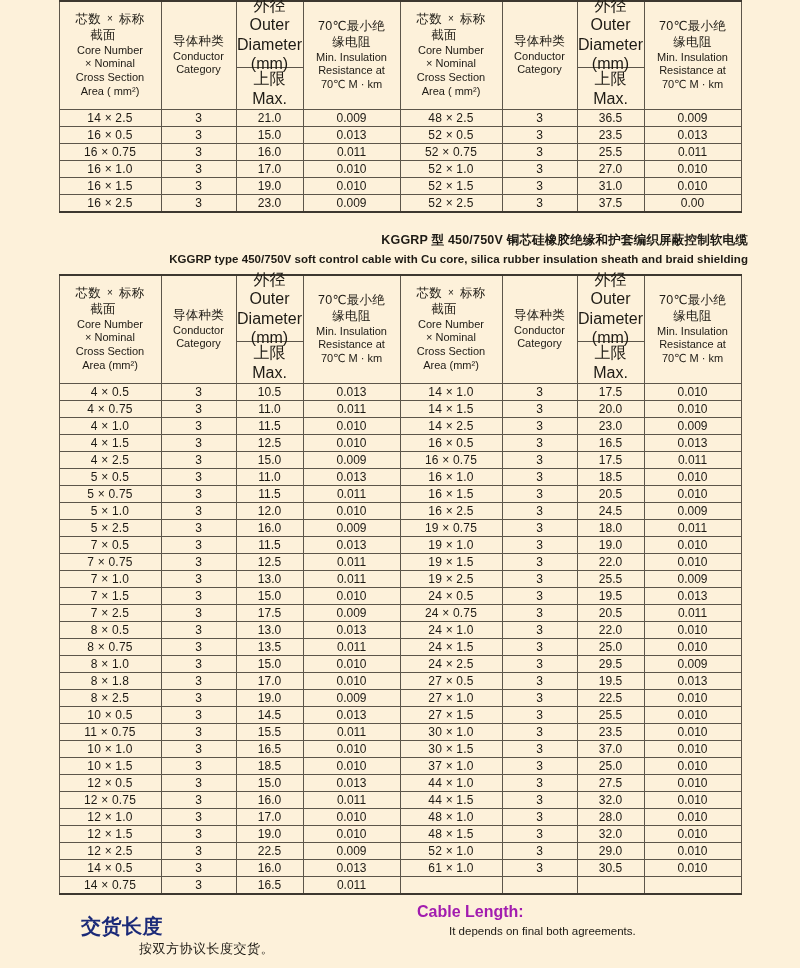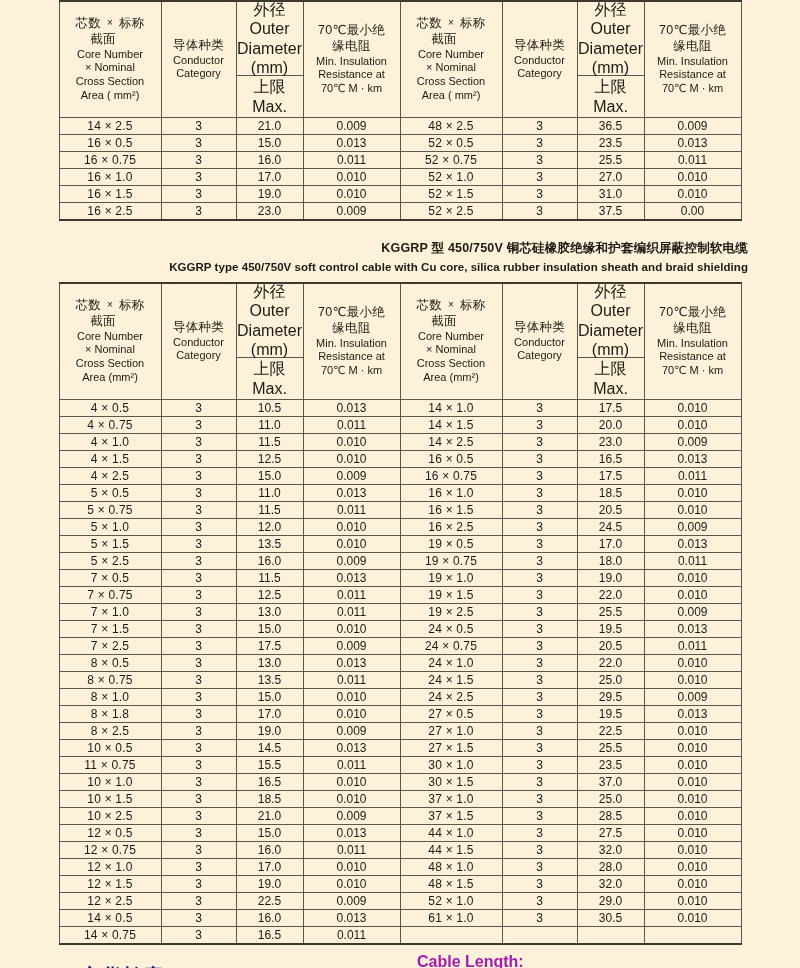--- a/index.html
+++ b/index.html
@@ -60,21 +60,21 @@
   }
   .hd .cn {
     font-size: 12.5px;
     letter-spacing: .3px;
   }
   .hd .en {
     font-size: 11px;
   }
   .hd-split { padding: 0; height: 104px; }
   .hd-split .top {
-    height: 74px;
+    height: 66px;
     border-bottom: 1px solid #5d564a;
     display: flex;
     flex-direction: column;
     align-items: center;
     justify-content: center;
     line-height: 1.2;
   }
   .hd-split .bot {
     height: 41px;
     display: flex;
@@ -519,187 +519,167 @@
           <td class=" cell-core">5 × 1.0</td>
           <td>3</td>
           <td>12.0</td>
           <td>0.010</td>
           <td class=" cell-core">16 × 2.5</td>
           <td>3</td>
           <td>24.5</td>
           <td>0.009</td>
         </tr>
         <tr>
-          <td class=" cell-core">5 × 1.5</td>
+          <td class=" cell-core">5 × 2.5</td>
+          <td>3</td>
+          <td>16.0</td>
+          <td>0.009</td>
+          <td class=" cell-core">19 × 0.75</td>
+          <td>3</td>
+          <td>18.0</td>
+          <td>0.011</td>
+        </tr>
+        <tr>
+          <td class=" cell-core">7 × 0.5</td>
+          <td>3</td>
+          <td>11.5</td>
+          <td>0.013</td>
+          <td class=" cell-core">19 × 1.0</td>
+          <td>3</td>
+          <td>19.0</td>
+          <td>0.010</td>
+        </tr>
+        <tr>
+          <td class=" cell-core">7 × 0.75</td>
+          <td>3</td>
+          <td>12.5</td>
+          <td>0.011</td>
+          <td class=" cell-core">19 × 1.5</td>
+          <td>3</td>
+          <td>22.0</td>
+          <td>0.010</td>
+        </tr>
+        <tr>
+          <td class=" cell-core">7 × 1.0</td>
+          <td>3</td>
+          <td>13.0</td>
+          <td>0.011</td>
+          <td class=" cell-core">19 × 2.5</td>
+          <td>3</td>
+          <td>25.5</td>
+          <td>0.009</td>
+        </tr>
+        <tr>
+          <td class=" cell-core">7 × 1.5</td>
+          <td>3</td>
+          <td>15.0</td>
+          <td>0.010</td>
+          <td class=" cell-core">24 × 0.5</td>
+          <td>3</td>
+          <td>19.5</td>
+          <td>0.013</td>
+        </tr>
+        <tr>
+          <td class=" cell-core">7 × 2.5</td>
+          <td>3</td>
+          <td>17.5</td>
+          <td>0.009</td>
+          <td class=" cell-core">24 × 0.75</td>
+          <td>3</td>
+          <td>20.5</td>
+          <td>0.011</td>
+        </tr>
+        <tr>
+          <td class=" cell-core">8 × 0.5</td>
+          <td>3</td>
+          <td>13.0</td>
+          <td>0.013</td>
+          <td class=" cell-core">24 × 1.0</td>
+          <td>3</td>
+          <td>22.0</td>
+          <td>0.010</td>
+        </tr>
+        <tr>
+          <td class=" cell-core">8 × 0.75</td>
           <td>3</td>
           <td>13.5</td>
-          <td>0.010</td>
-          <td class=" cell-core">19 × 0.5</td>
+          <td>0.011</td>
+          <td class=" cell-core">24 × 1.5</td>
+          <td>3</td>
+          <td>25.0</td>
+          <td>0.010</td>
+        </tr>
+        <tr>
+          <td class=" cell-core">8 × 1.0</td>
+          <td>3</td>
+          <td>15.0</td>
+          <td>0.010</td>
+          <td class=" cell-core">24 × 2.5</td>
+          <td>3</td>
+          <td>29.5</td>
+          <td>0.009</td>
+        </tr>
+        <tr>
+          <td class=" cell-core">8 × 1.8</td>
           <td>3</td>
           <td>17.0</td>
-          <td>0.013</td>
-        </tr>
-        <tr>
-          <td class=" cell-core">5 × 2.5</td>
-          <td>3</td>
-          <td>16.0</td>
-          <td>0.009</td>
-          <td class=" cell-core">19 × 0.75</td>
-          <td>3</td>
-          <td>18.0</td>
-          <td>0.011</td>
-        </tr>
-        <tr>
-          <td class=" cell-core">7 × 0.5</td>
-          <td>3</td>
-          <td>11.5</td>
-          <td>0.013</td>
-          <td class=" cell-core">19 × 1.0</td>
+          <td>0.010</td>
+          <td class=" cell-core">27 × 0.5</td>
+          <td>3</td>
+          <td>19.5</td>
+          <td>0.013</td>
+        </tr>
+        <tr>
+          <td class=" cell-core">8 × 2.5</td>
           <td>3</td>
           <td>19.0</td>
-          <td>0.010</td>
-        </tr>
-        <tr>
-          <td class=" cell-core">7 × 0.75</td>
-          <td>3</td>
-          <td>12.5</td>
-          <td>0.011</td>
-          <td class=" cell-core">19 × 1.5</td>
-          <td>3</td>
-          <td>22.0</td>
-          <td>0.010</td>
-        </tr>
-        <tr>
-          <td class=" cell-core">7 × 1.0</td>
-          <td>3</td>
-          <td>13.0</td>
-          <td>0.011</td>
-          <td class=" cell-core">19 × 2.5</td>
+          <td>0.009</td>
+          <td class=" cell-core">27 × 1.0</td>
+          <td>3</td>
+          <td>22.5</td>
+          <td>0.010</td>
+        </tr>
+        <tr>
+          <td class=" cell-core">10 × 0.5</td>
+          <td>3</td>
+          <td>14.5</td>
+          <td>0.013</td>
+          <td class=" cell-core">27 × 1.5</td>
           <td>3</td>
           <td>25.5</td>
-          <td>0.009</td>
-        </tr>
-        <tr>
-          <td class=" cell-core">7 × 1.5</td>
-          <td>3</td>
-          <td>15.0</td>
-          <td>0.010</td>
-          <td class=" cell-core">24 × 0.5</td>
-          <td>3</td>
-          <td>19.5</td>
-          <td>0.013</td>
-        </tr>
-        <tr>
-          <td class=" cell-core">7 × 2.5</td>
-          <td>3</td>
-          <td>17.5</td>
-          <td>0.009</td>
-          <td class=" cell-core">24 × 0.75</td>
-          <td>3</td>
-          <td>20.5</td>
-          <td>0.011</td>
-        </tr>
-        <tr>
-          <td class=" cell-core">8 × 0.5</td>
-          <td>3</td>
-          <td>13.0</td>
-          <td>0.013</td>
-          <td class=" cell-core">24 × 1.0</td>
-          <td>3</td>
-          <td>22.0</td>
-          <td>0.010</td>
-        </tr>
-        <tr>
-          <td class=" cell-core">8 × 0.75</td>
-          <td>3</td>
-          <td>13.5</td>
-          <td>0.011</td>
-          <td class=" cell-core">24 × 1.5</td>
+          <td>0.010</td>
+        </tr>
+        <tr>
+          <td class=" cell-core">11 × 0.75</td>
+          <td>3</td>
+          <td>15.5</td>
+          <td>0.011</td>
+          <td class=" cell-core">30 × 1.0</td>
+          <td>3</td>
+          <td>23.5</td>
+          <td>0.010</td>
+        </tr>
+        <tr>
+          <td class=" cell-core">10 × 1.0</td>
+          <td>3</td>
+          <td>16.5</td>
+          <td>0.010</td>
+          <td class=" cell-core">30 × 1.5</td>
+          <td>3</td>
+          <td>37.0</td>
+          <td>0.010</td>
+        </tr>
+        <tr>
+          <td class=" cell-core">10 × 1.5</td>
+          <td>3</td>
+          <td>18.5</td>
+          <td>0.010</td>
+          <td class=" cell-core">37 × 1.0</td>
           <td>3</td>
           <td>25.0</td>
-          <td>0.010</td>
-        </tr>
-        <tr>
-          <td class=" cell-core">8 × 1.0</td>
-          <td>3</td>
-          <td>15.0</td>
-          <td>0.010</td>
-          <td class=" cell-core">24 × 2.5</td>
-          <td>3</td>
-          <td>29.5</td>
-          <td>0.009</td>
-        </tr>
-        <tr>
-          <td class=" cell-core">8 × 1.8</td>
-          <td>3</td>
-          <td>17.0</td>
-          <td>0.010</td>
-          <td class=" cell-core">27 × 0.5</td>
-          <td>3</td>
-          <td>19.5</td>
-          <td>0.013</td>
-        </tr>
-        <tr>
-          <td class=" cell-core">8 × 2.5</td>
-          <td>3</td>
-          <td>19.0</td>
-          <td>0.009</td>
-          <td class=" cell-core">27 × 1.0</td>
-          <td>3</td>
-          <td>22.5</td>
-          <td>0.010</td>
-        </tr>
-        <tr>
-          <td class=" cell-core">10 × 0.5</td>
-          <td>3</td>
-          <td>14.5</td>
-          <td>0.013</td>
-          <td class=" cell-core">27 × 1.5</td>
-          <td>3</td>
-          <td>25.5</td>
-          <td>0.010</td>
-        </tr>
-        <tr>
-          <td class=" cell-core">11 × 0.75</td>
-          <td>3</td>
-          <td>15.5</td>
-          <td>0.011</td>
-          <td class=" cell-core">30 × 1.0</td>
-          <td>3</td>
-          <td>23.5</td>
-          <td>0.010</td>
-        </tr>
-        <tr>
-          <td class=" cell-core">10 × 1.0</td>
-          <td>3</td>
-          <td>16.5</td>
-          <td>0.010</td>
-          <td class=" cell-core">30 × 1.5</td>
-          <td>3</td>
-          <td>37.0</td>
-          <td>0.010</td>
-        </tr>
-        <tr>
-          <td class=" cell-core">10 × 1.5</td>
-          <td>3</td>
-          <td>18.5</td>
-          <td>0.010</td>
-          <td class=" cell-core">37 × 1.0</td>
-          <td>3</td>
-          <td>25.0</td>
-          <td>0.010</td>
-        </tr>
-        <tr>
-          <td class=" cell-core">10 × 2.5</td>
-          <td>3</td>
-          <td>21.0</td>
-          <td>0.009</td>
-          <td class=" cell-core">37 × 1.5</td>
-          <td>3</td>
-          <td>28.5</td>
           <td>0.010</td>
         </tr>
         <tr>
           <td class=" cell-core">12 × 0.5</td>
           <td>3</td>
           <td>15.0</td>
           <td>0.013</td>
           <td class=" cell-core">44 × 1.0</td>
           <td>3</td>
           <td>27.5</td>

